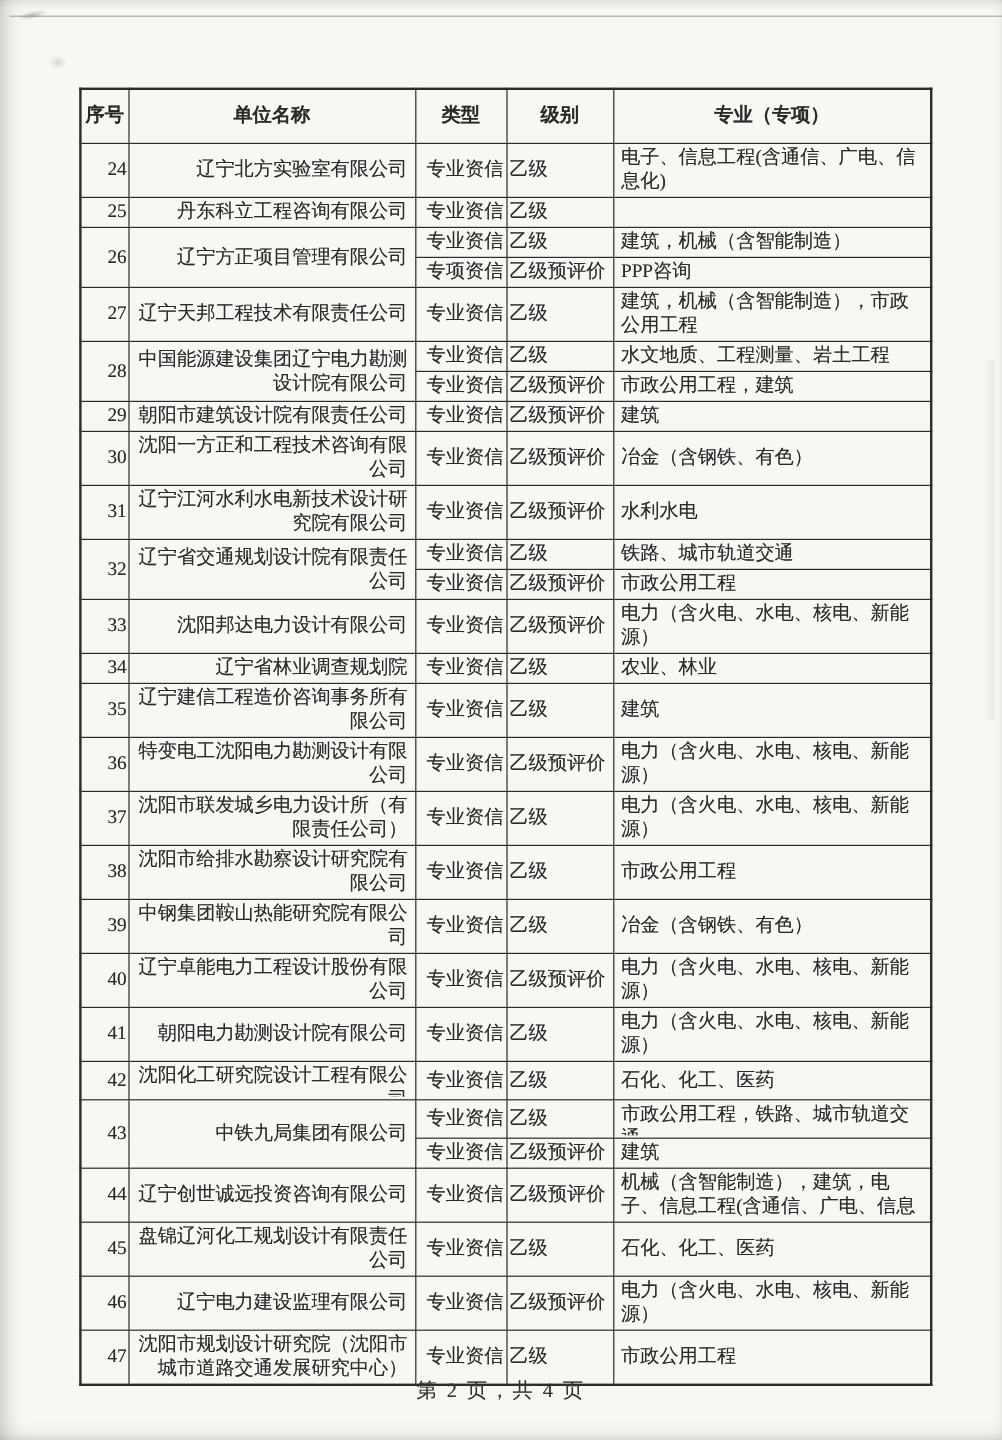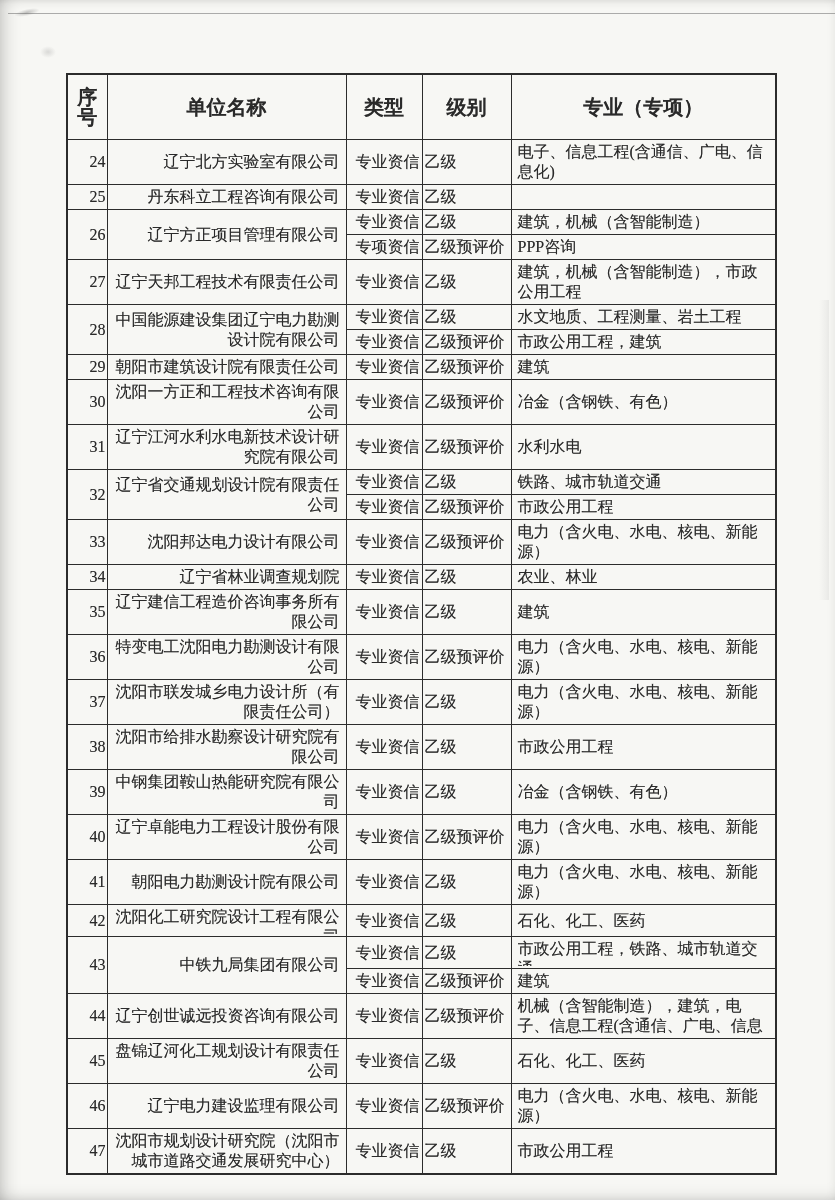--- a/index.html
+++ b/index.html
@@ -46,21 +46,21 @@
   }
   .roster th,.roster td{
     border:1.6px solid #2c2c2c;
     vertical-align:middle;
     font-weight:normal;
   }
   .roster th{
     padding:12px 2px;
     text-align:center;
     font-weight:bold;
-    font-size:20px;
+    font-size:16px;
   }
   .roster td{padding:2px 6px;}
   td.c-no{text-align:right;padding:2px 1px;}
   td.c-name{text-align:right;}
   td.c-type{text-align:right;white-space:nowrap;padding:2px 2px;}
   td.c-level{text-align:left;white-space:nowrap;padding:2px 2px;}
   td.c-spec{text-align:left;margin-left:20px;}
   .cellwrap{display:block;}
   .clip .cellwrap{max-height:27px;overflow:hidden;}
   .footer{
@@ -545,13 +545,14 @@
           <td class="c-level">
             <span class="cellwrap">乙级</span>
           </td>
           <td class="c-spec">
             <span class="cellwrap">市政公用工程</span>
           </td>
         </tr>
       </tbody>
   </table>
 
+  <div class="footer">第 2 页，共 4 页</div>
 </div>
 
 </body></html>

